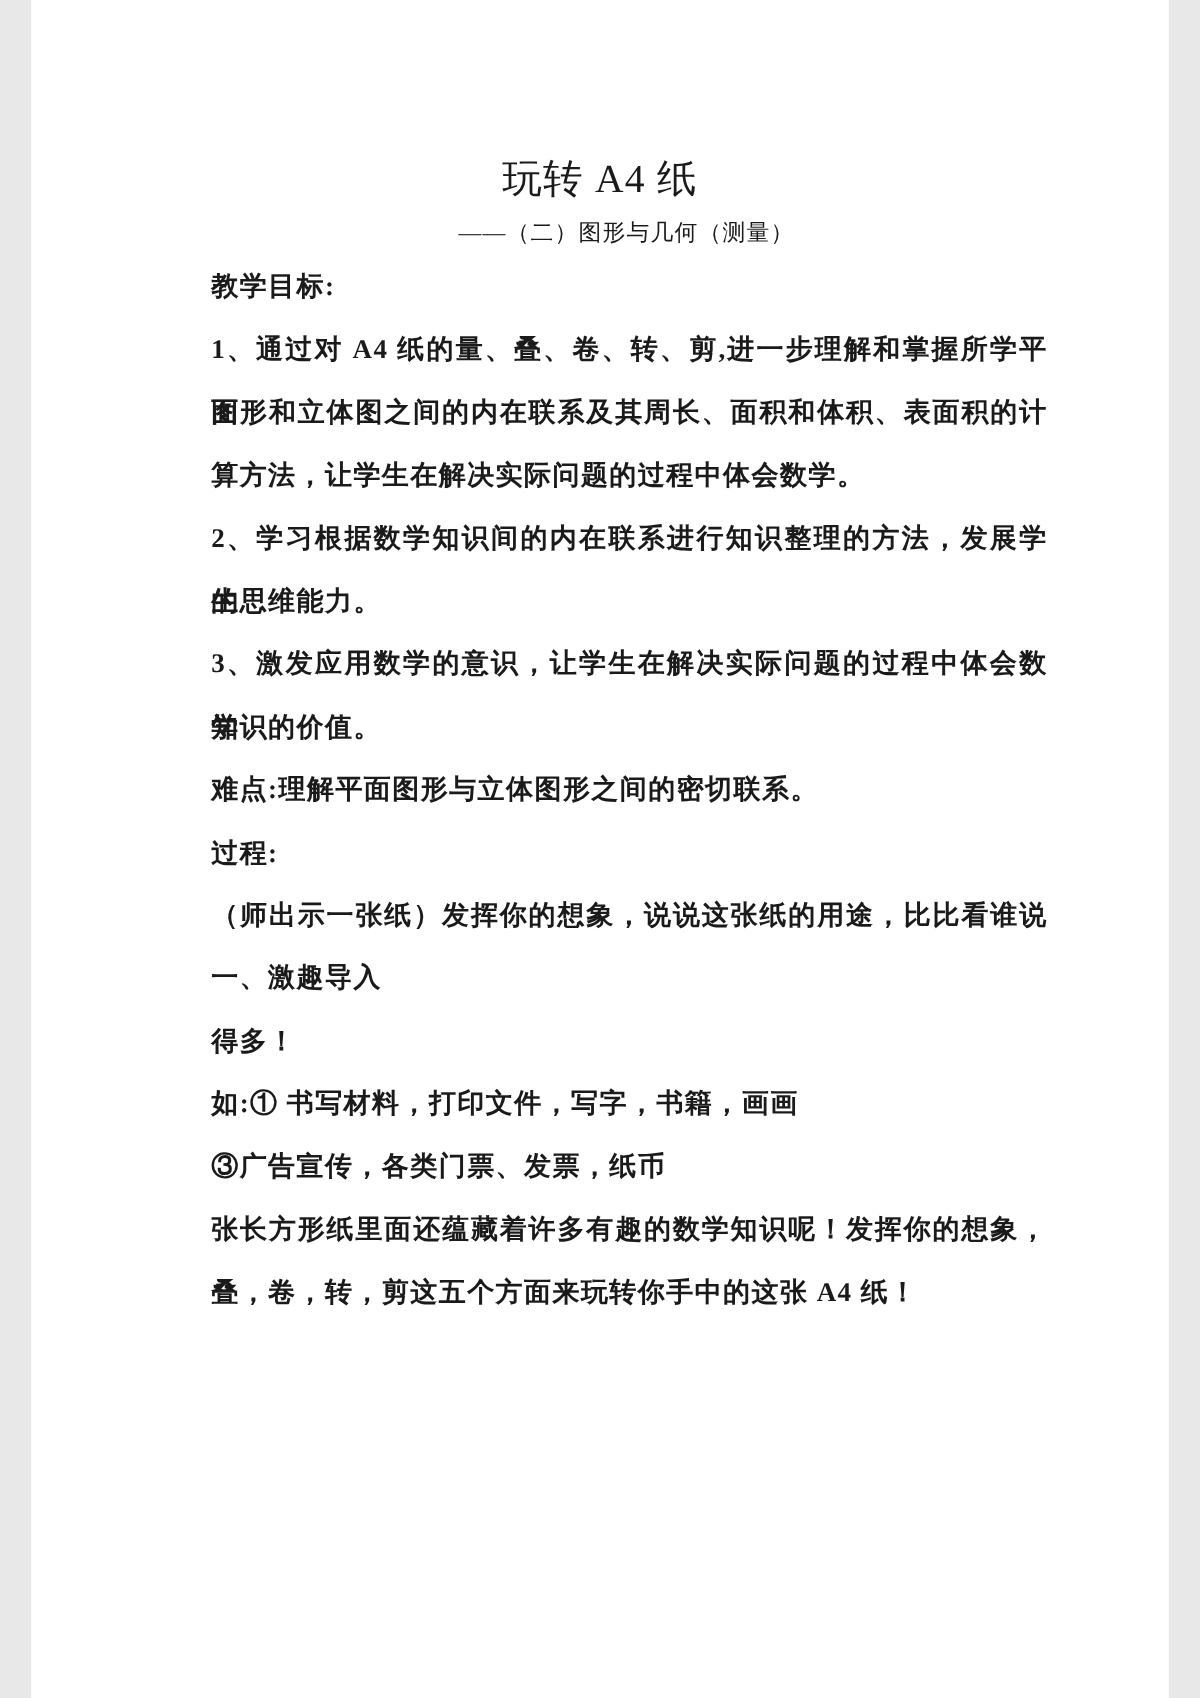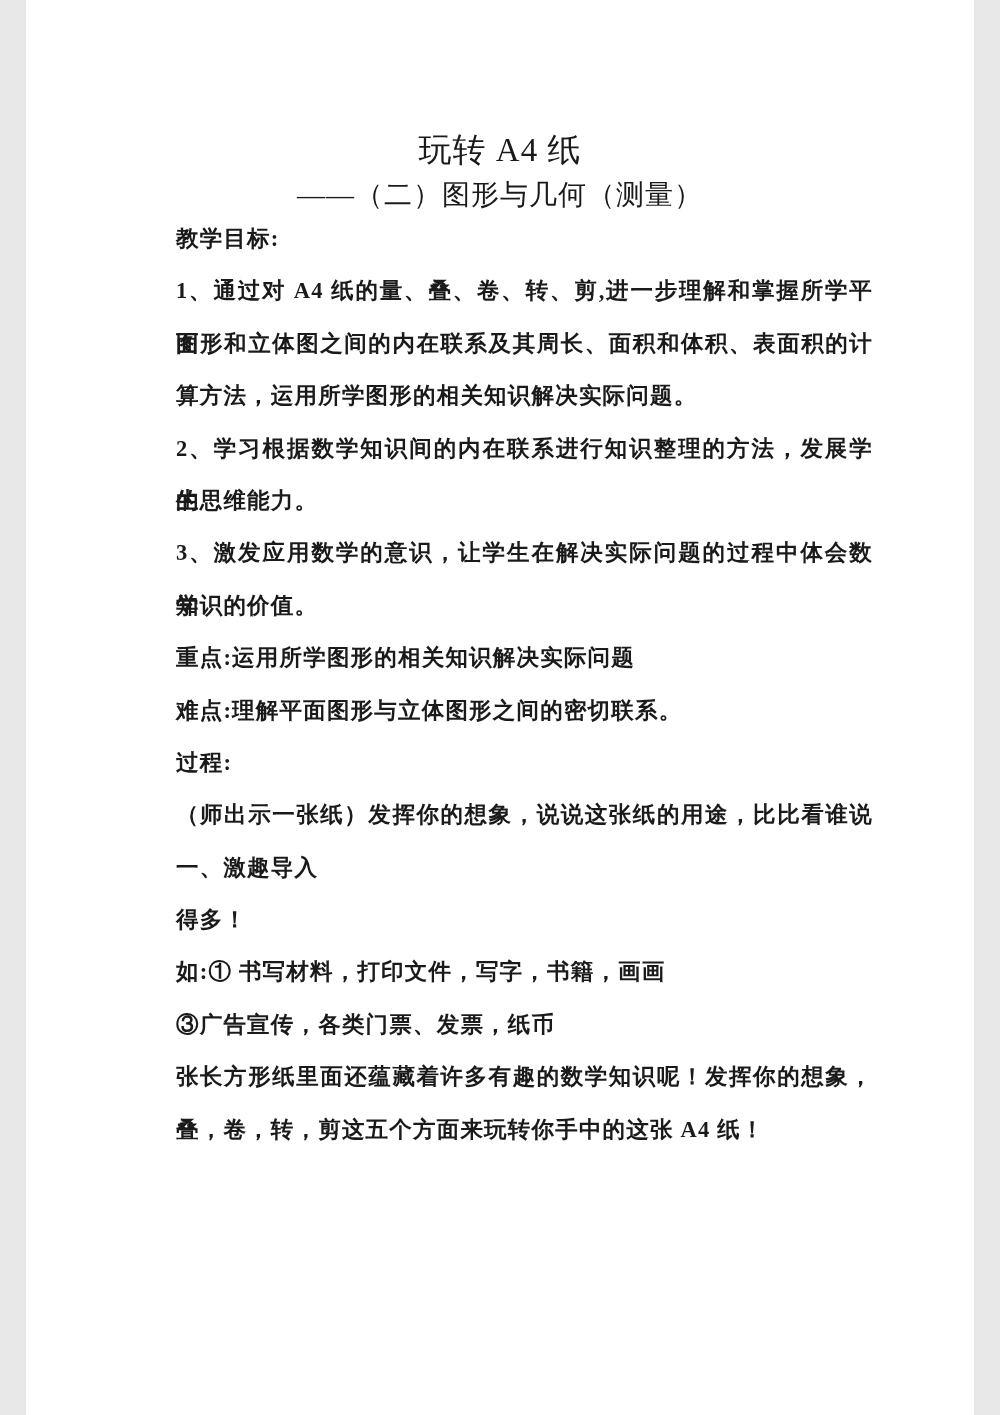--- a/index.html
+++ b/index.html
@@ -27,24 +27,25 @@
     line-height: 48px;
     letter-spacing: 1px;
     white-space: nowrap;
   }
   .doc-subtitle {
     position: absolute;
     top: 178px;
     left: 0;
     width: 100%;
     text-align: center;
-    font-size: 28px;
+    font-size: 19px;
     line-height: 34px;
     letter-spacing: 1px;
     white-space: nowrap;
+    padding-left: 22px;
   }
   .doc-body {
     position: absolute;
     top: 213px;
     left: 150px;
     width: 697px;
   }
   .line {
     height: 52.4px;
     line-height: 52.4px;
@@ -67,26 +68,25 @@
 <div class="page">
 
   <div class="doc-title">玩转 A4 纸</div>
 
   <div class="doc-subtitle">——（二）图形与几何（测量）</div>
 
   <div class="doc-body">
     <div class="line">教学目标:</div>
     <div class="line j">1、通过对 A4 纸的量、叠、卷、转、剪,进一步理解和掌握所学平面</div>
     <div class="line j">图形和立体图之间的内在联系及其周长、面积和体积、表面积的计</div>
-    <div class="line">算方法，运用所学图形的相关知识解决实际问题。</div>
+    <div class="line">算方法，让学生在解决实际问题的过程中体会数学。</div>
     <div class="line j">2、学习根据数学知识间的内在联系进行知识整理的方法，发展学生</div>
     <div class="line">的思维能力。</div>
     <div class="line j">3、激发应用数学的意识，让学生在解决实际问题的过程中体会数学</div>
     <div class="line">知识的价值。</div>
-    <div class="line">重点:运用所学图形的相关知识解决实际问题</div>
     <div class="line">难点:理解平面图形与立体图形之间的密切联系。</div>
     <div class="line">过程:</div>
     <div class="line j">（师出示一张纸）发挥你的想象，说说这张纸的用途，比比看谁说</div>
     <div class="line">一、激趣导入</div>
     <div class="line">得多！</div>
     <div class="line">如:① 书写材料，打印文件，写字，书籍，画画</div>
     <div class="line">③广告宣传，各类门票、发票，纸币</div>
     <div class="line j">张长方形纸里面还蕴藏着许多有趣的数学知识呢！发挥你的想象，</div>
     <div class="line">叠，卷，转，剪这五个方面来玩转你手中的这张 A4 纸！</div>
   </div>

